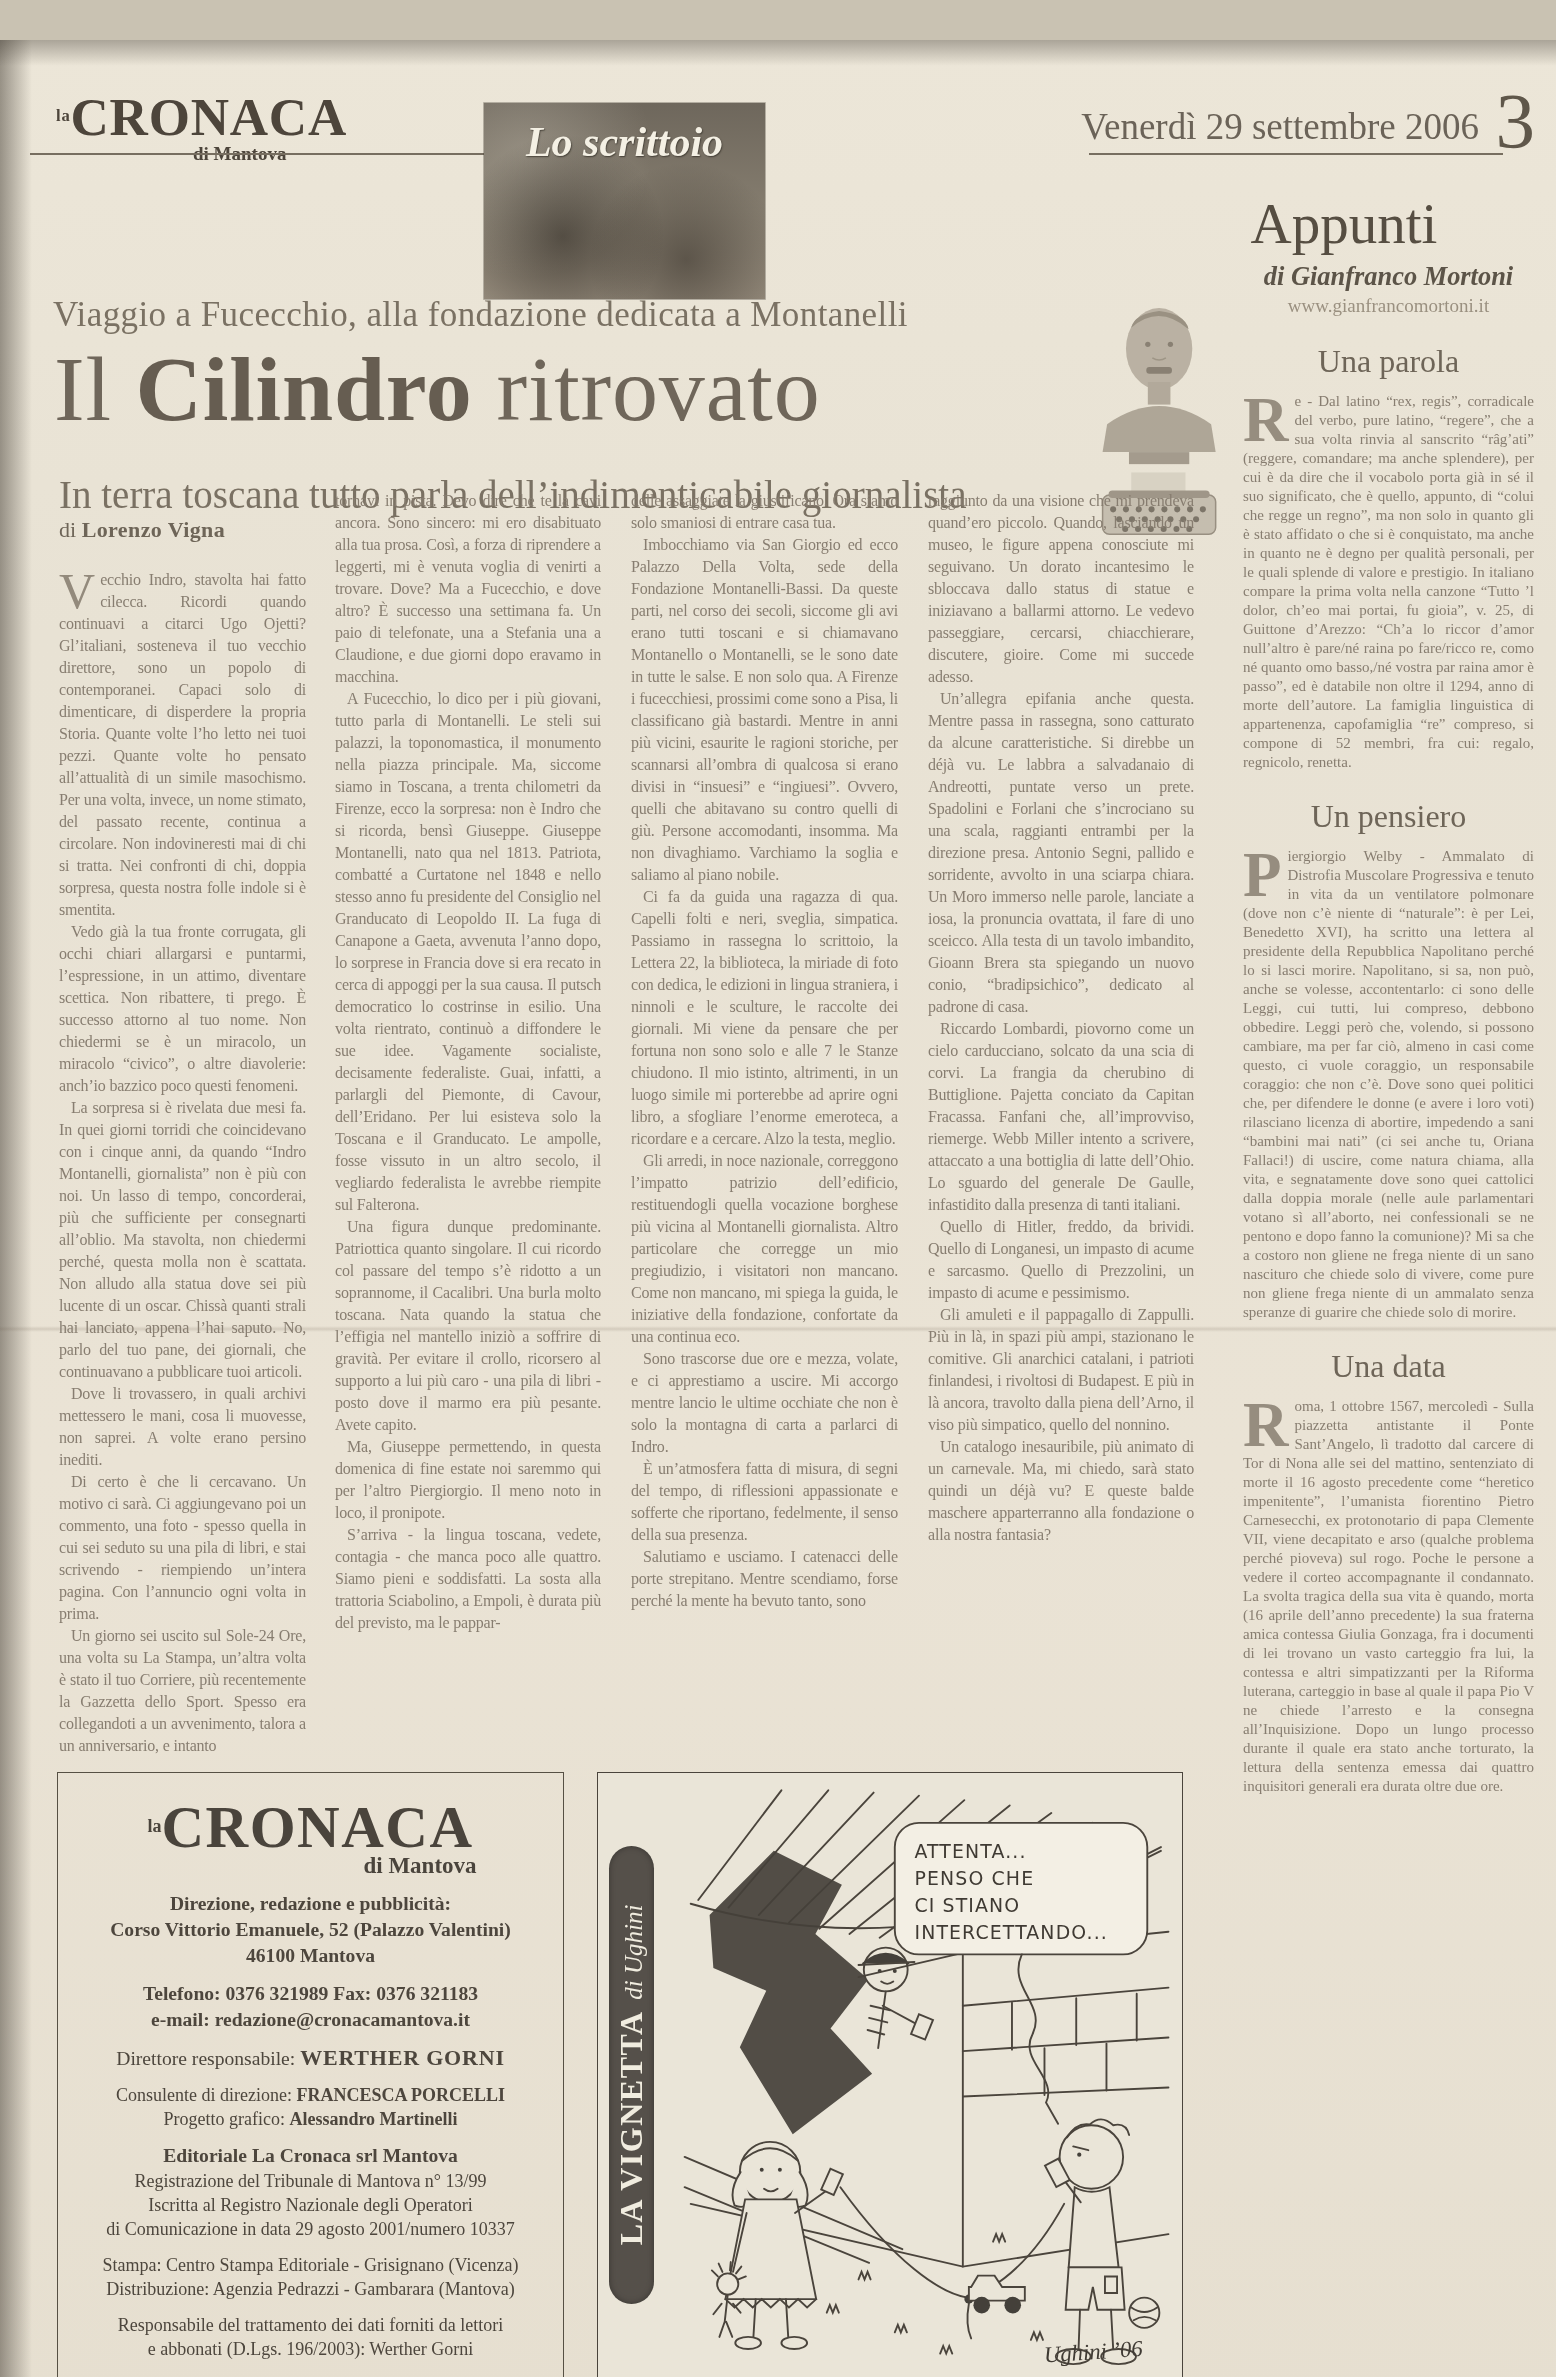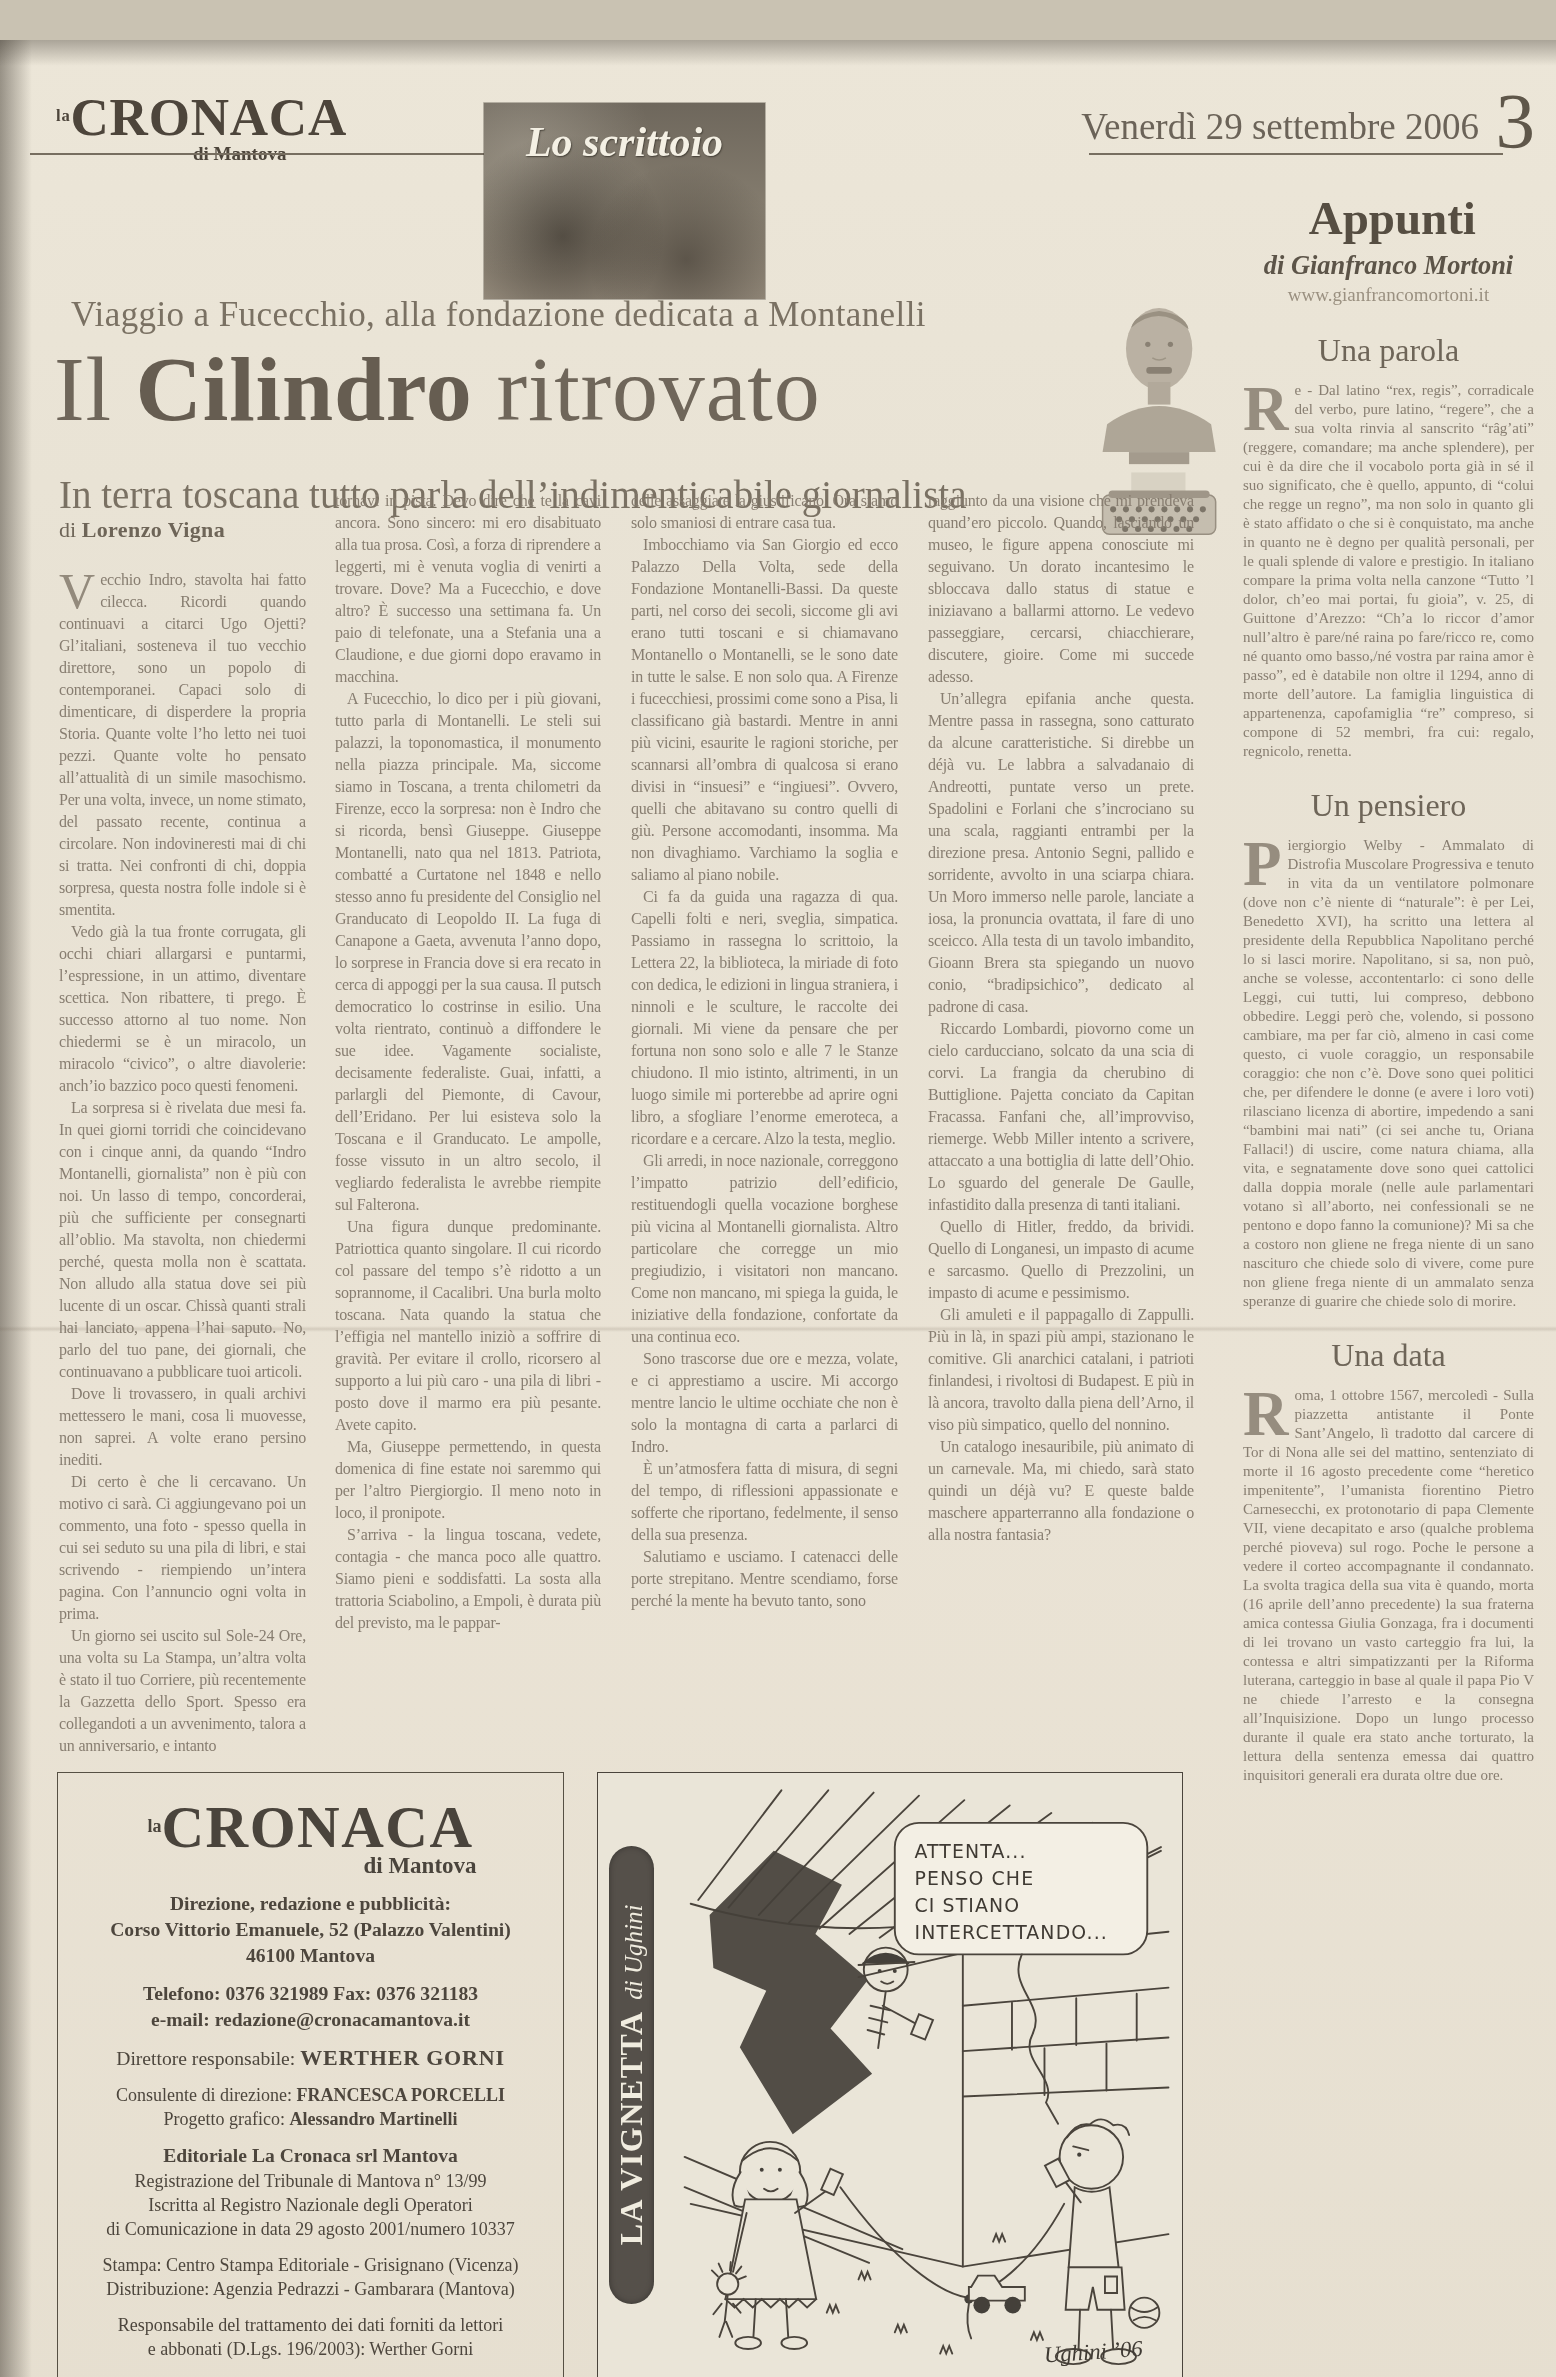--- a/index.html
+++ b/index.html
@@ -26,42 +26,42 @@
     background:
       radial-gradient(circle at 28% 68%,rgba(35,30,24,.55),rgba(35,30,24,0) 42%),
       radial-gradient(circle at 72% 80%,rgba(45,39,32,.5),rgba(45,39,32,0) 38%),
       radial-gradient(circle at 15% 25%,rgba(235,229,214,.25),rgba(235,229,214,0) 45%),
       linear-gradient(180deg,#6e675c 0%,#857d6f 55%,#93897a 100%);
     box-shadow:0 0 0 0.8px rgba(60,54,45,.4);}
   .scrittoio .label{margin-top:15px;text-align:center;font-size:42px;font-style:italic;font-weight:bold;
     color:#f4f0e4;text-shadow:0.8px 0.8px 1.5px rgba(30,26,20,.6);}
 
   
-  .kicker{position:absolute;left:71px;top:255px;width:1043px;font-size:35px;color:#7a7163;letter-spacing:0.4px;}
+  .kicker{position:absolute;left:53px;top:255px;width:1043px;font-size:35px;color:#7a7163;letter-spacing:0.4px;}
   .headline{position:absolute;left:54px;top:296px;width:1179px;font-size:92px;color:#6f665a;letter-spacing:0.8px;white-space:nowrap;}
   .headline .b{font-weight:bold;color:#665d51;}
   .subhead{position:absolute;left:59px;top:432px;width:1103px;font-size:39px;color:#7a7163;}
   .bustart{position:absolute;left:1086px;top:257px;opacity:.88;}
 
   
   .byline{position:absolute;left:59px;top:477px;width:247px;text-align:left;font-size:22px;color:#6e6558;}
   .byline b{letter-spacing:0.4px;}
   .col{position:absolute;top:450px;height:1263px;overflow:hidden;text-align:justify;
     font-size:16px;line-height:22px;letter-spacing:-0.2px;color:#877d70;}
   .col p{margin:0;text-indent:12px;}
   .col p:first-child{text-indent:0;}
   .col1{left:59px;width:247px;top:529px;height:1195px;}
   .col2{left:335px;width:266px;}
   .col3{left:631px;width:267px;}
   .col4{left:928px;width:266px;}
   .col1 p.dropcap:first-letter{float:left;font-size:50px;line-height:38px;padding:3px 5.3px 0 0;color:#938a7c;}
 
   
   .appunti{position:absolute;left:1243px;top:151px;width:291px;height:2214px;overflow:hidden;}
-  .appunti .title{font-size:47px;font-weight:bold;color:#564e42;margin:0 0 4.5px 7.6px;text-align:center;}
+  .appunti .title{font-size:57px;font-weight:normal;color:#564e42;margin:0 0 4.5px 7.6px;}
   .appunti .abyline{text-align:center;font-size:26.4px;font-weight:bold;font-style:italic;color:#5c5448;}
   .appunti .aurl{text-align:center;font-size:19px;color:#9a9080;margin-top:3px;}
   .appunti h3{text-align:center;font-size:32px;font-weight:normal;color:#6e6558;margin:26px 0 12px 0;}
   .appunti p{margin:0;text-align:justify;font-size:15px;line-height:19px;color:#877d70;}
   .appunti p.dc:first-letter{float:left;font-size:63px;line-height:48px;padding:4.5px 6px 0 0;color:#968d7f;font-weight:bold;}
 
   
   .infobox{position:absolute;left:57px;top:1732px;width:505px;height:614px;border:1.5px solid #565044;
     text-align:center;color:#4d463d;}
   .ib-logo{margin-top:19.6px;color:#4a443c;}

